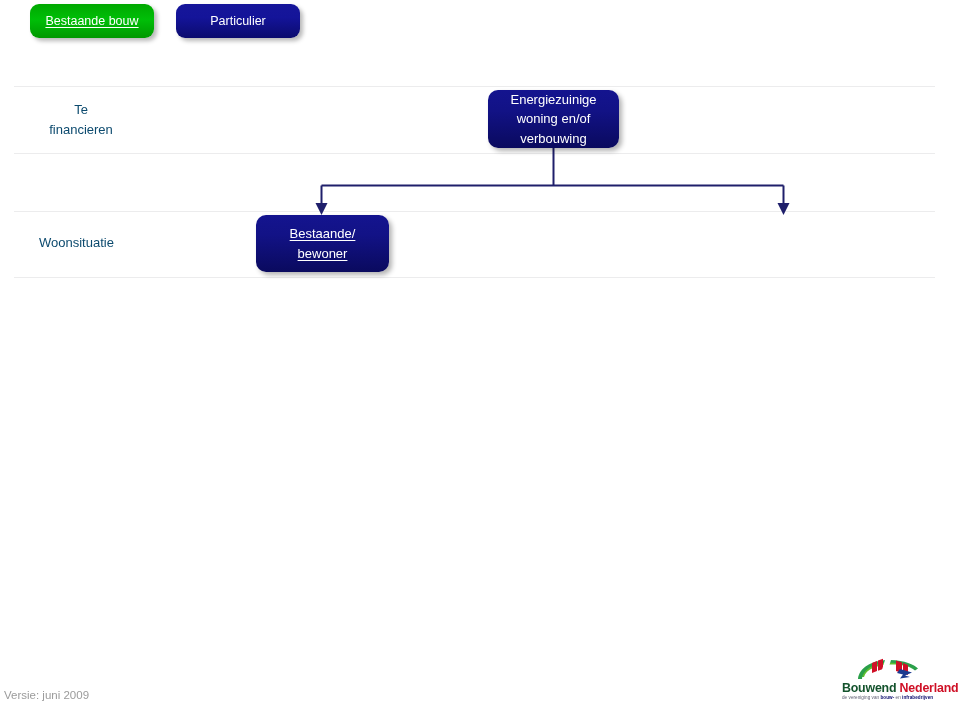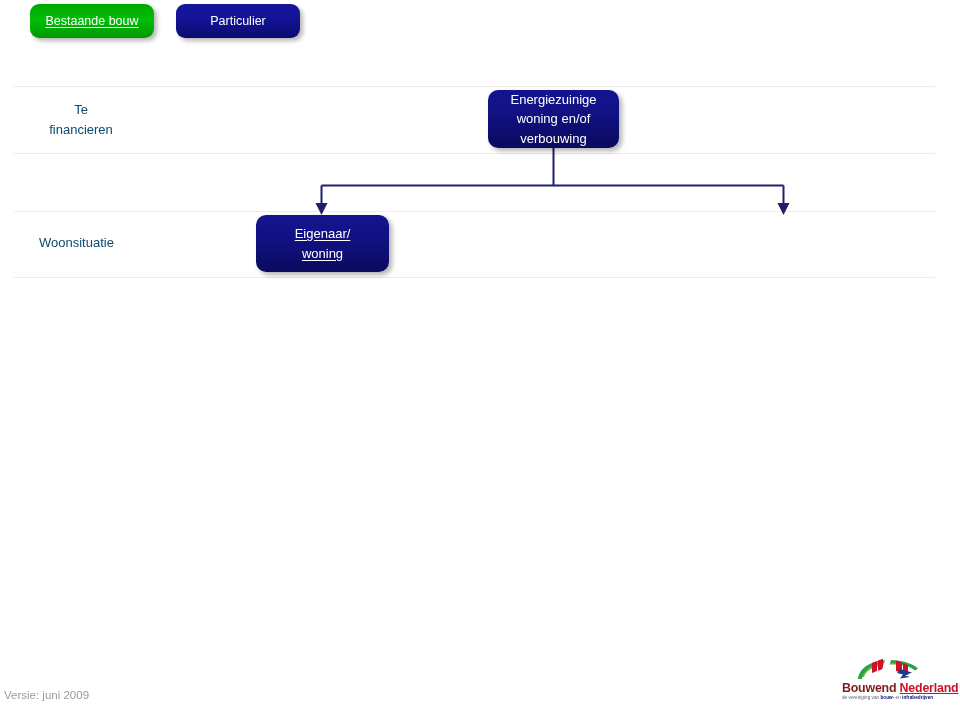--- a/index.html
+++ b/index.html
@@ -87,22 +87,22 @@
     color:#9b9b9b;font-size:11.5px;
   }
   #logo{
     position:absolute;left:842px;top:657px;width:118px;height:48px;
   }
   #logo-wordmark{
     position:absolute;left:0;top:25px;width:118px;
     font-size:12.4px;font-weight:bold;letter-spacing:-0.2px;
     white-space:nowrap;line-height:13px;
   }
-  #logo-word-bouwend{color:#7f1d1d;}
-  #logo-word-nederland{color:#cf1026;text-decoration:underline;}
+  #logo-word-bouwend{color:#14532d;}
+  #logo-word-nederland{color:#cf1026;}
   #logo-tagline{
     position:absolute;left:0;top:38px;width:118px;
     font-size:4.6px;color:#5a5a6e;white-space:nowrap;letter-spacing:0.05px;
   }
   #logo-tagline b{color:#0b0b6e;}
 </style>
 </head>
 <body>
 
 <div id="tabbar">
@@ -142,22 +142,22 @@
   <div class="node" id="node-energiezuinige">
     <span class="node-text">
       <span>Energiezuinige</span><br>
       <span>woning en/of</span><br>
       <span>verbouwing</span>
     </span>
   </div>
 
   <div class="node" id="node-eigenaar-bewoner">
     <span class="node-text">
-      <span class="link-text">Eigenaar/</span><br>
-      <span class="link-text">woning</span>
+      <span class="link-text">Bestaande/</span><br>
+      <span class="link-text">bewoner</span>
     </span>
   </div>
 
 
 </div>
 
 <div id="version-text">Versie: juni 2009</div>
 
 <div id="logo">
   <svg width="118" height="26" viewBox="0 0 118 26">

